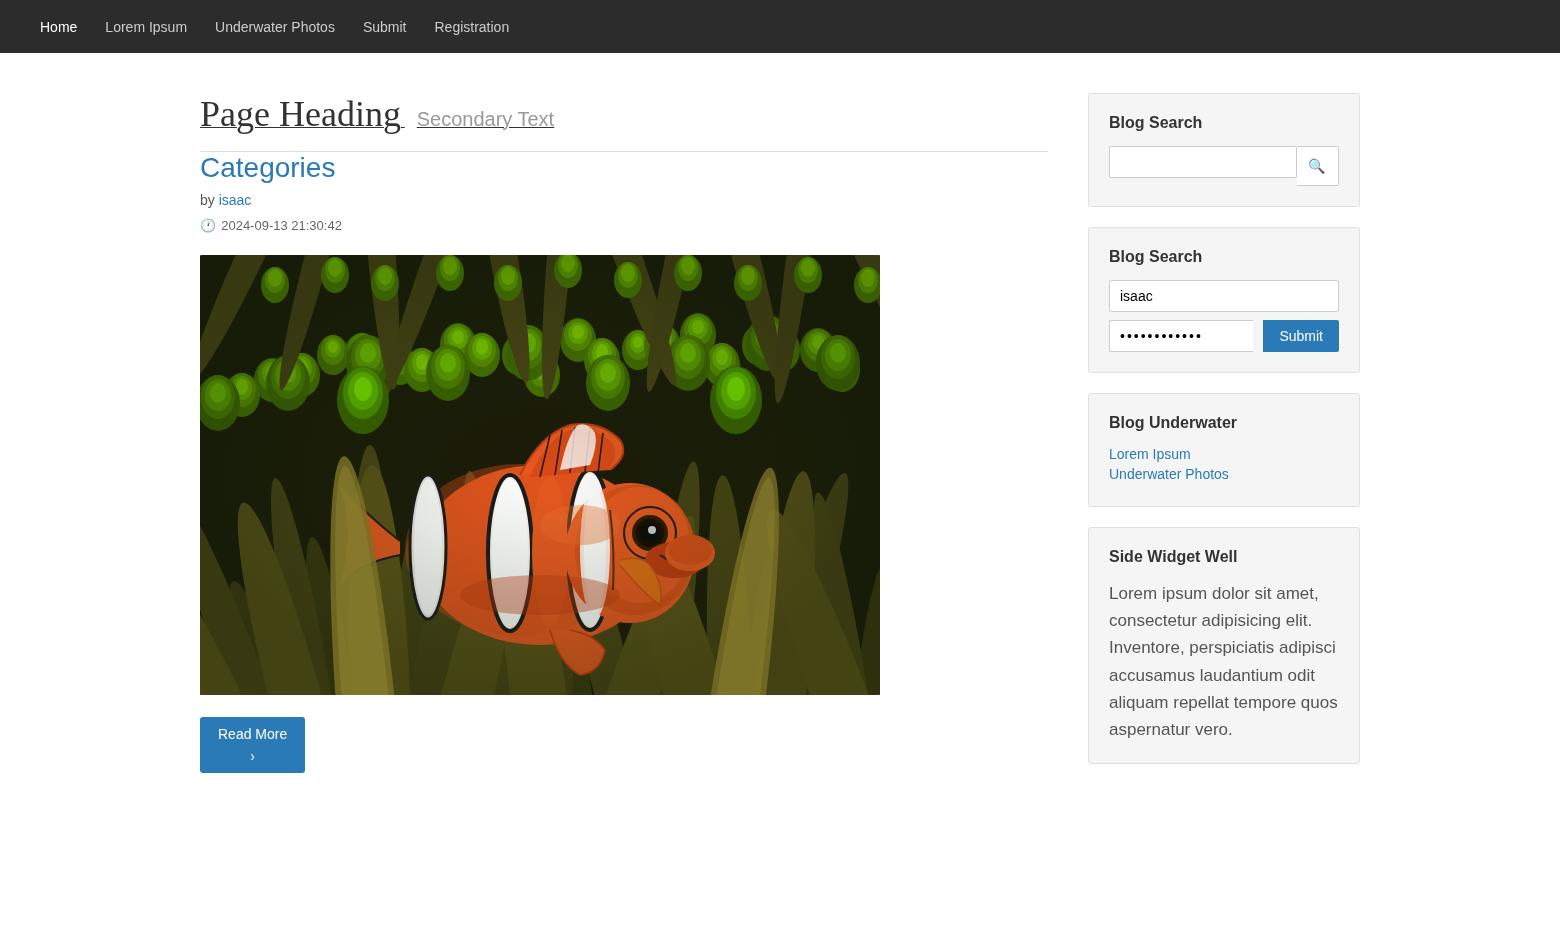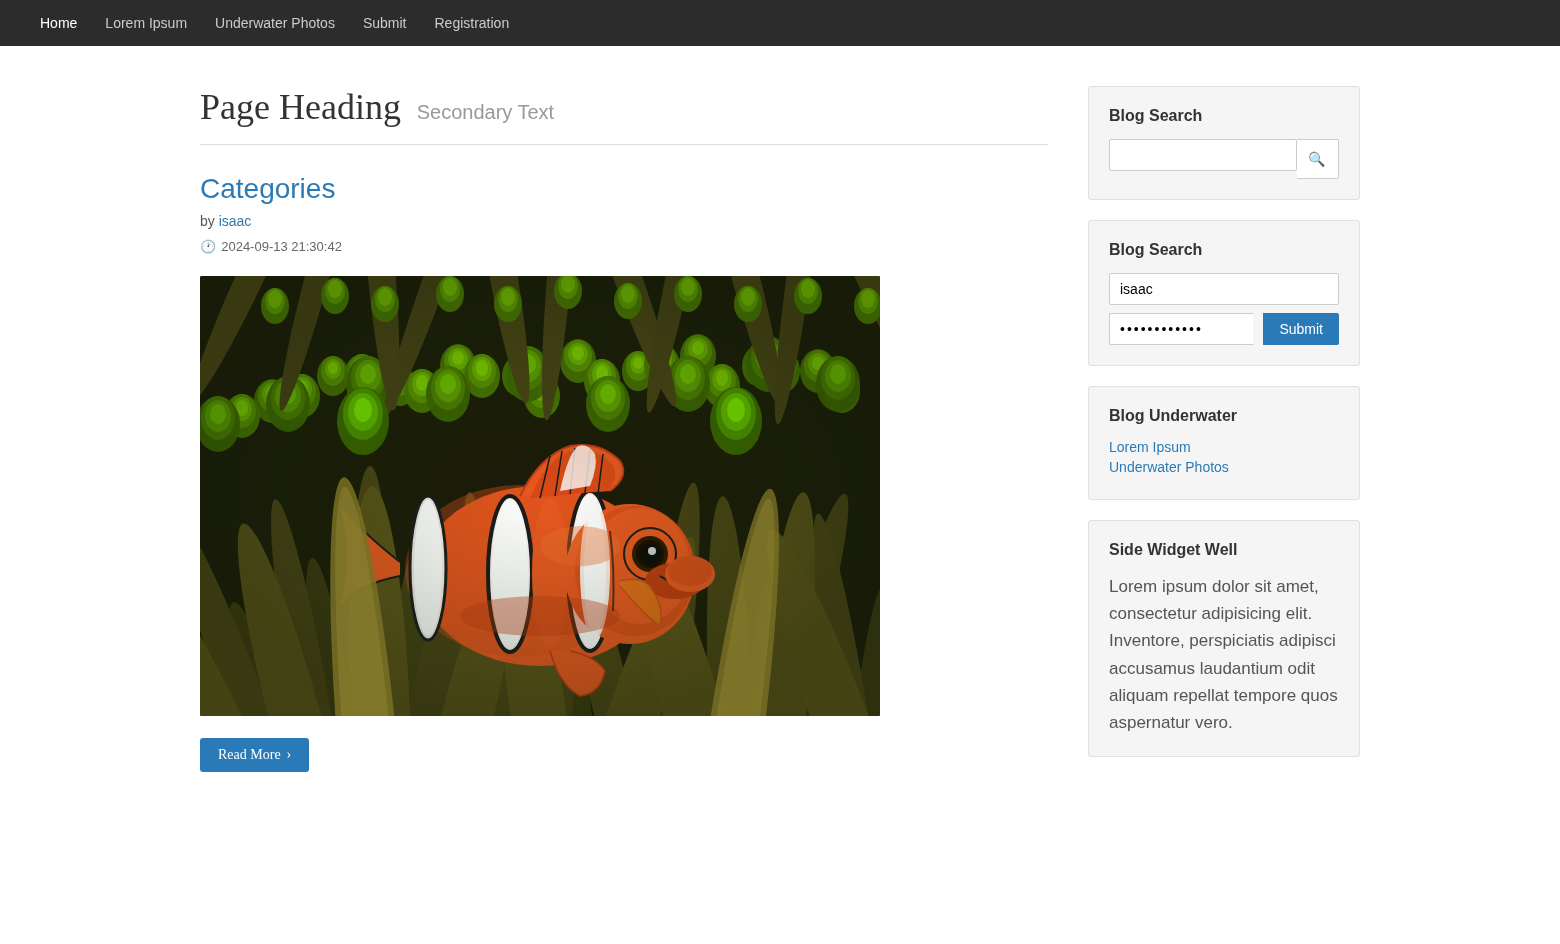--- a/index.html
+++ b/index.html
@@ -9,21 +9,21 @@
       color: #333;
       font-size: 15px;
     }
 
     
     nav {
       background: #2c2c2c;
       padding: 0 40px;
       display: flex;
       align-items: center;
-      height: 46px;
+      height: 53px;
     }
     nav a {
       color: #ccc;
       text-decoration: none;
       margin-right: 28px;
       font-size: 14px;
       font-family: Arial, sans-serif;
     }
     nav a:first-child { color: #fff; }
 
@@ -42,21 +42,21 @@
     }
     .sidebar {
       width: 272px;
       flex-shrink: 0;
     }
 
     
     .page-heading {
       border-bottom: 1px solid #ddd;
       padding-bottom: 16px;
-      margin-bottom: 28px;
+      text-decoration: underline;
     }
     .page-heading h1 {
       font-size: 36px;
       font-weight: 400;
       color: #333;
       display: inline;
       font-family: Georgia, serif;
     }
     .page-heading .secondary {
       font-size: 20px;
@@ -125,24 +125,25 @@
 
     .read-more-btn {
       display: inline-flex;
       align-items: center;
       gap: 6px;
       background: #2a7ab7;
       color: #fff;
       border: none;
       padding: 9px 18px;
       font-size: 14px;
-      font-family: Liberation Serif, serif;
+      font-family: Liberation Sans, sans-serif;
       cursor: pointer;
       border-radius: 3px;
       text-decoration: none;
+      flex-direction: column;
     }
 
     
     .widget {
       background: #f5f5f5;
       border: 1px solid #e0e0e0;
       border-radius: 3px;
       padding: 20px;
       margin-bottom: 20px;
     }

